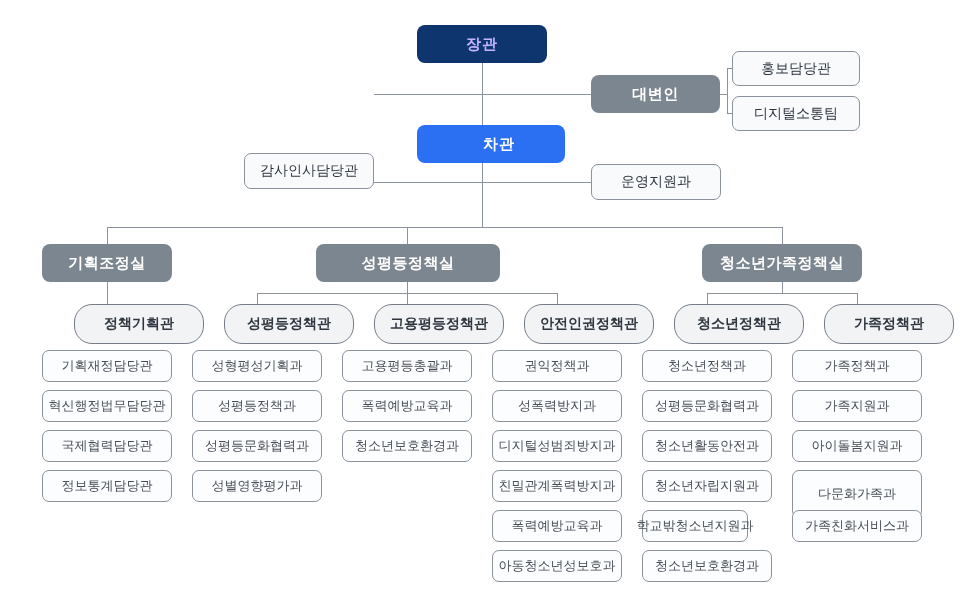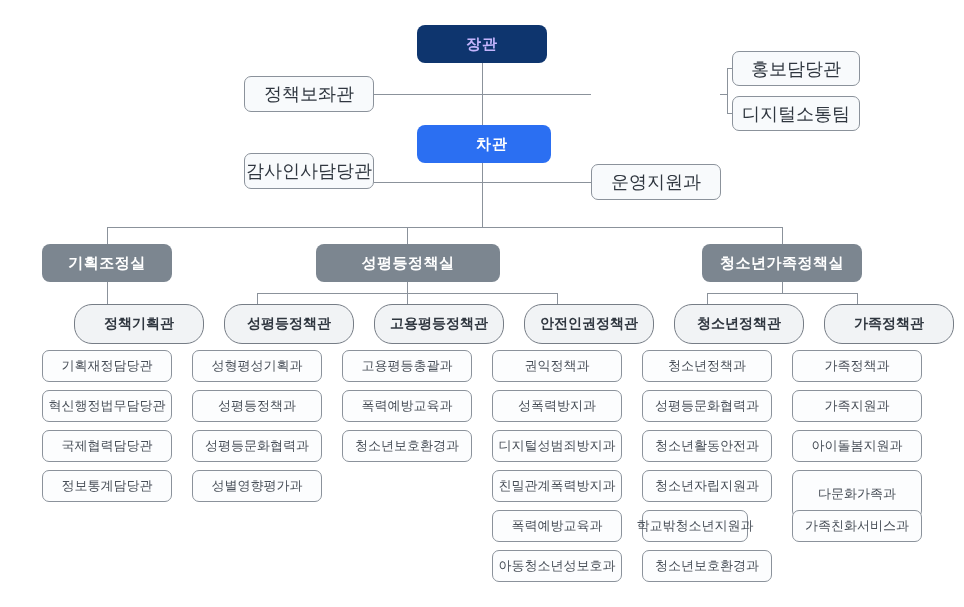--- a/index.html
+++ b/index.html
@@ -30,21 +30,21 @@
   }
   .slate{
     background:var(--slate);color:#ffffff;
     font-size:15px;font-weight:700;border-radius:8px;letter-spacing:0.5px;
   }
   .side{
     background:var(--side_bg);
     border:1px solid var(--border);
     border-radius:7px;
     color:var(--text_dark);
-    font-size:18px;font-weight:500;
+    font-size:14px;font-weight:500;
   }
   .ghead{
     background:var(--group_bg);
     border:1px solid var(--border_dark);
     border-radius:18px;
     color:var(--text_dark);
     font-size:14px;font-weight:600;margin-left:32px;
   }
   .gchild{
     background:var(--child_bg);
@@ -80,28 +80,28 @@
   <div class="lv" style="left:257px;top:293px;height:11px;"></div>
   <div class="lv" style="left:407px;top:293px;height:11px;"></div>
   <div class="lv" style="left:557px;top:293px;height:11px;"></div>
   <div class="lv" style="left:782px;top:282px;height:11px;"></div>
   <div class="lh" style="left:707px;top:293px;width:150px;"></div>
   <div class="lv" style="left:707px;top:293px;height:11px;"></div>
   <div class="lv" style="left:857px;top:293px;height:11px;"></div>
 
   <div class="box navy" style="left:417px;top:25px;width:130px;height:38px;">장관</div>
 
-  <div class="box side" style="left:244px;top:76px;width:130px;height:36px;">정책보좌관</div>
 
+  <div class="box slate" style="left:591px;top:75px;width:129px;height:38px;">대변인</div>
 
   <div class="box side" style="left:732px;top:51px;width:128px;height:35px;">홍보담당관</div>
 
   <div class="box side" style="left:732px;top:96px;width:128px;height:35px;">디지털소통팀</div>
 
-  <div class="box blue" style="left:417px;top:125px;width:134px;height:38px;padding-left:16px;">차관</div>
+  <div class="box blue" style="left:417px;top:125px;width:148px;height:38px;padding-left:16px;">차관</div>
 
   <div class="box side" style="left:244px;top:153px;width:130px;height:36px;">감사인사담당관</div>
 
   <div class="box side" style="left:591px;top:164px;width:130px;height:36px;">운영지원과</div>
 
   <div class="box slate" style="left:42px;top:244px;width:130px;height:38px;">기획조정실</div>
 
   <div class="box slate" style="left:316px;top:244px;width:184px;height:38px;">성평등정책실</div>
 
   <div class="box slate" style="left:702px;top:244px;width:160px;height:38px;">청소년가족정책실</div>

